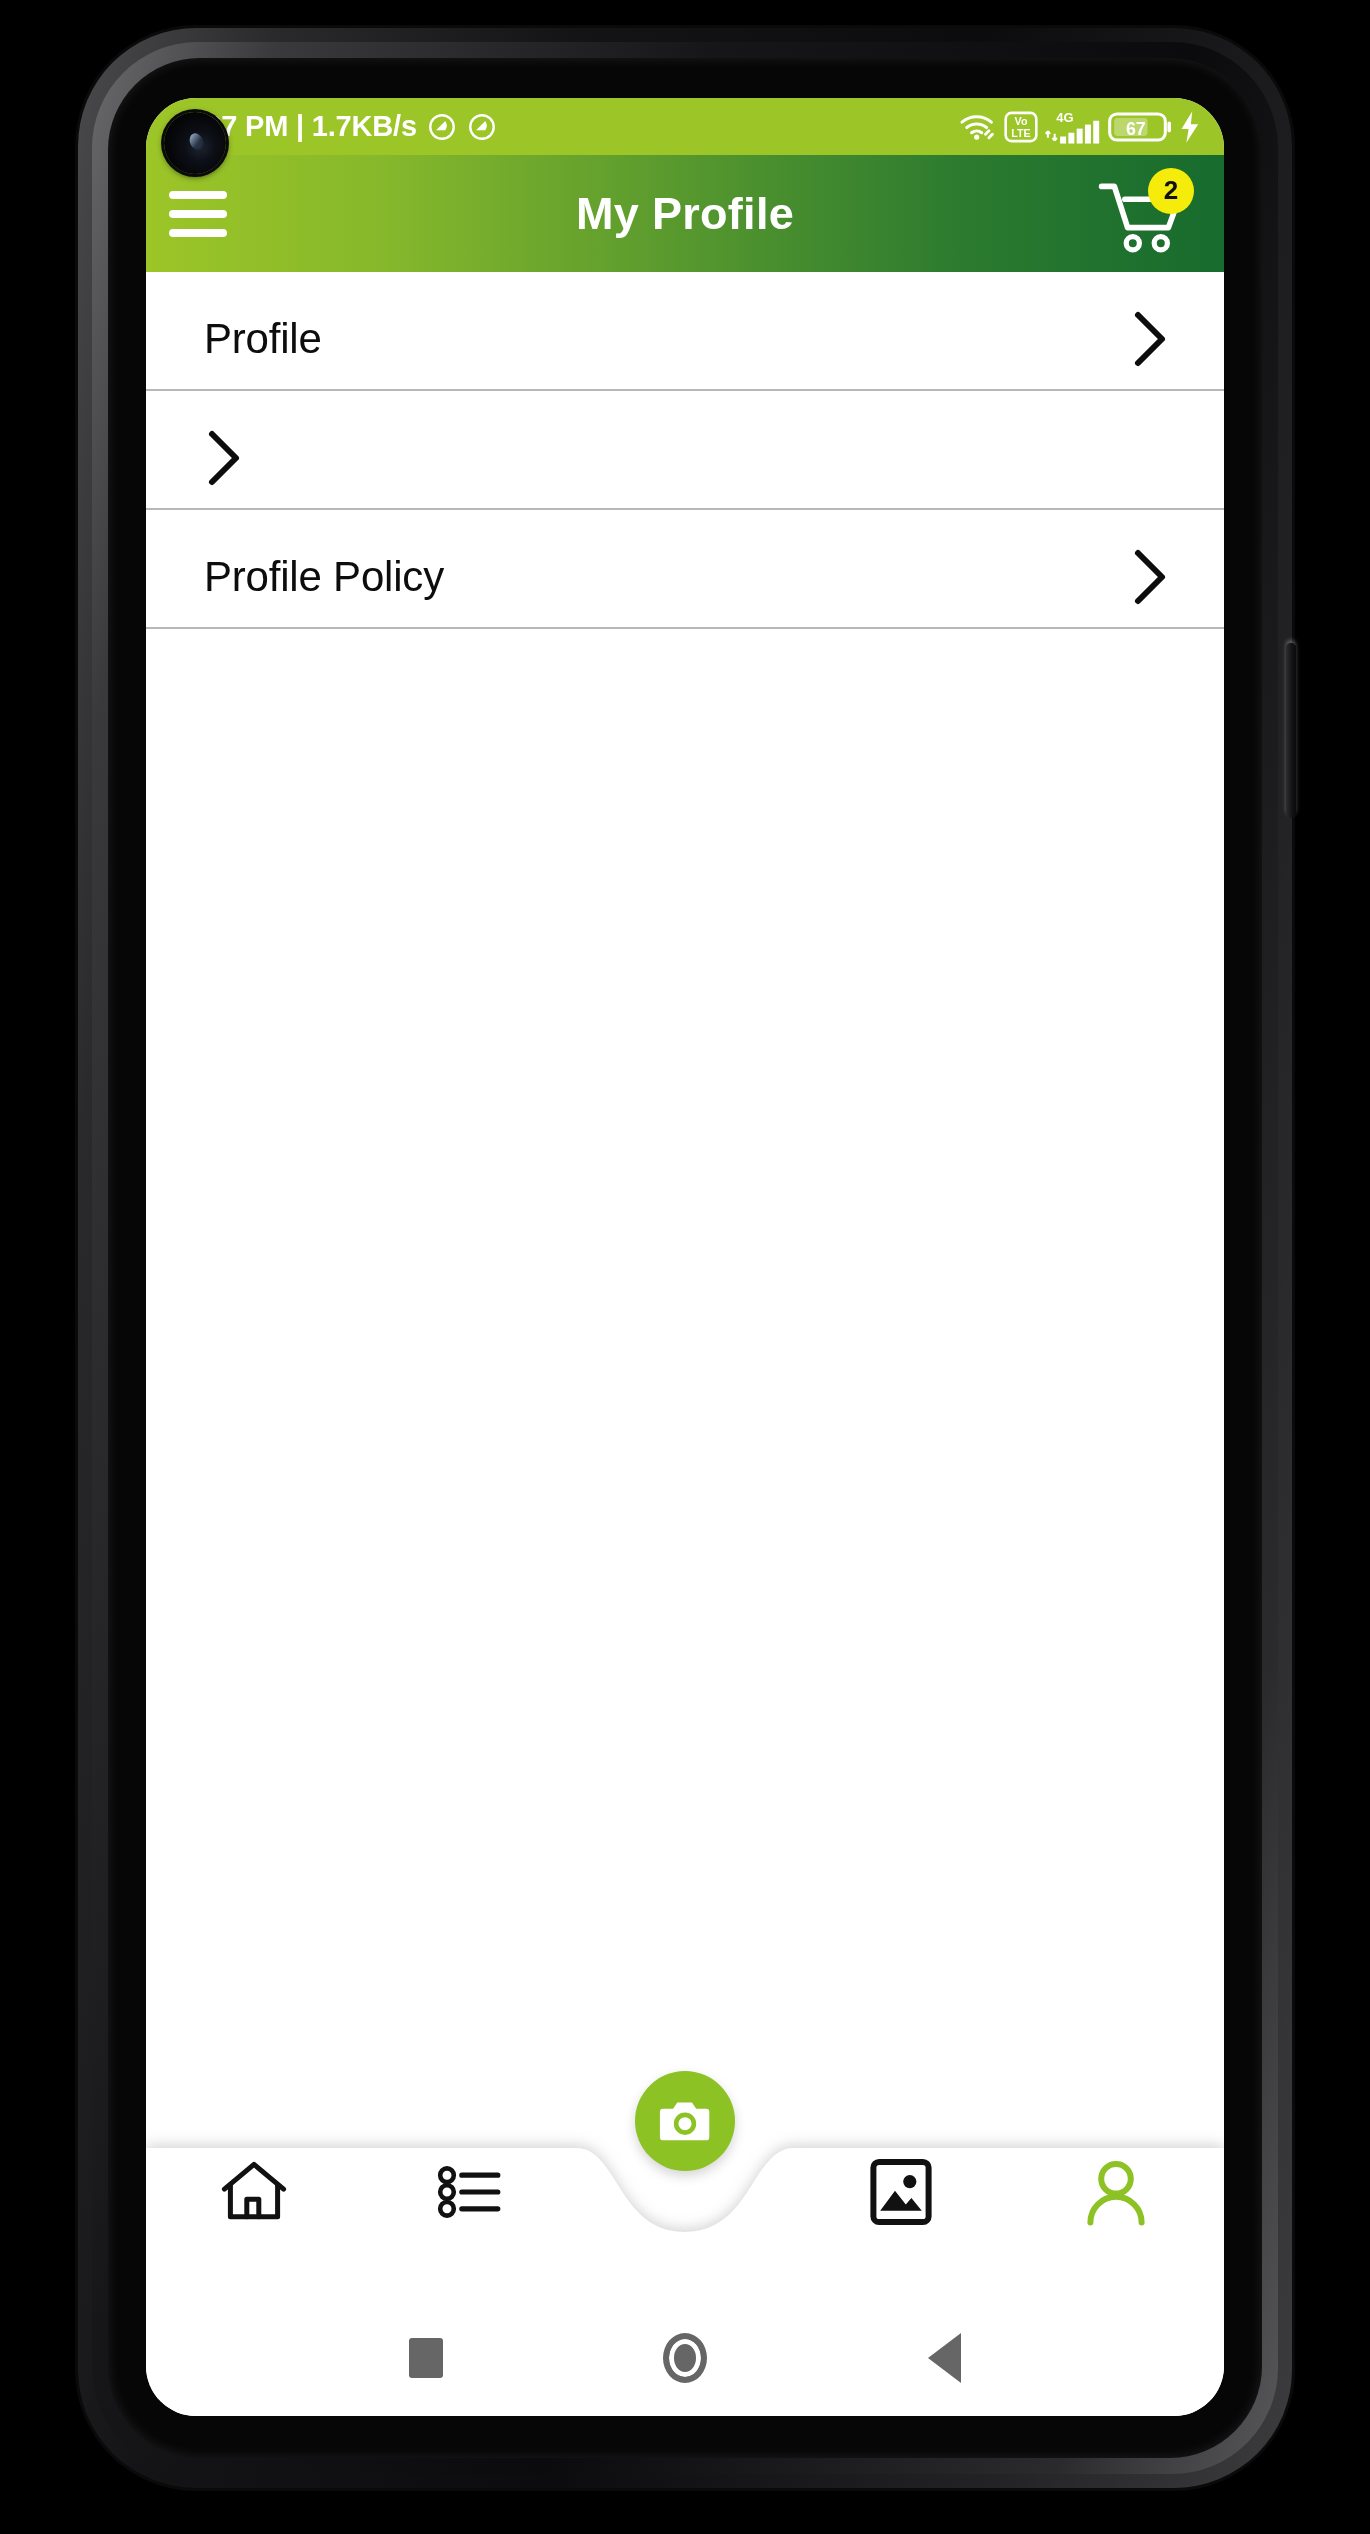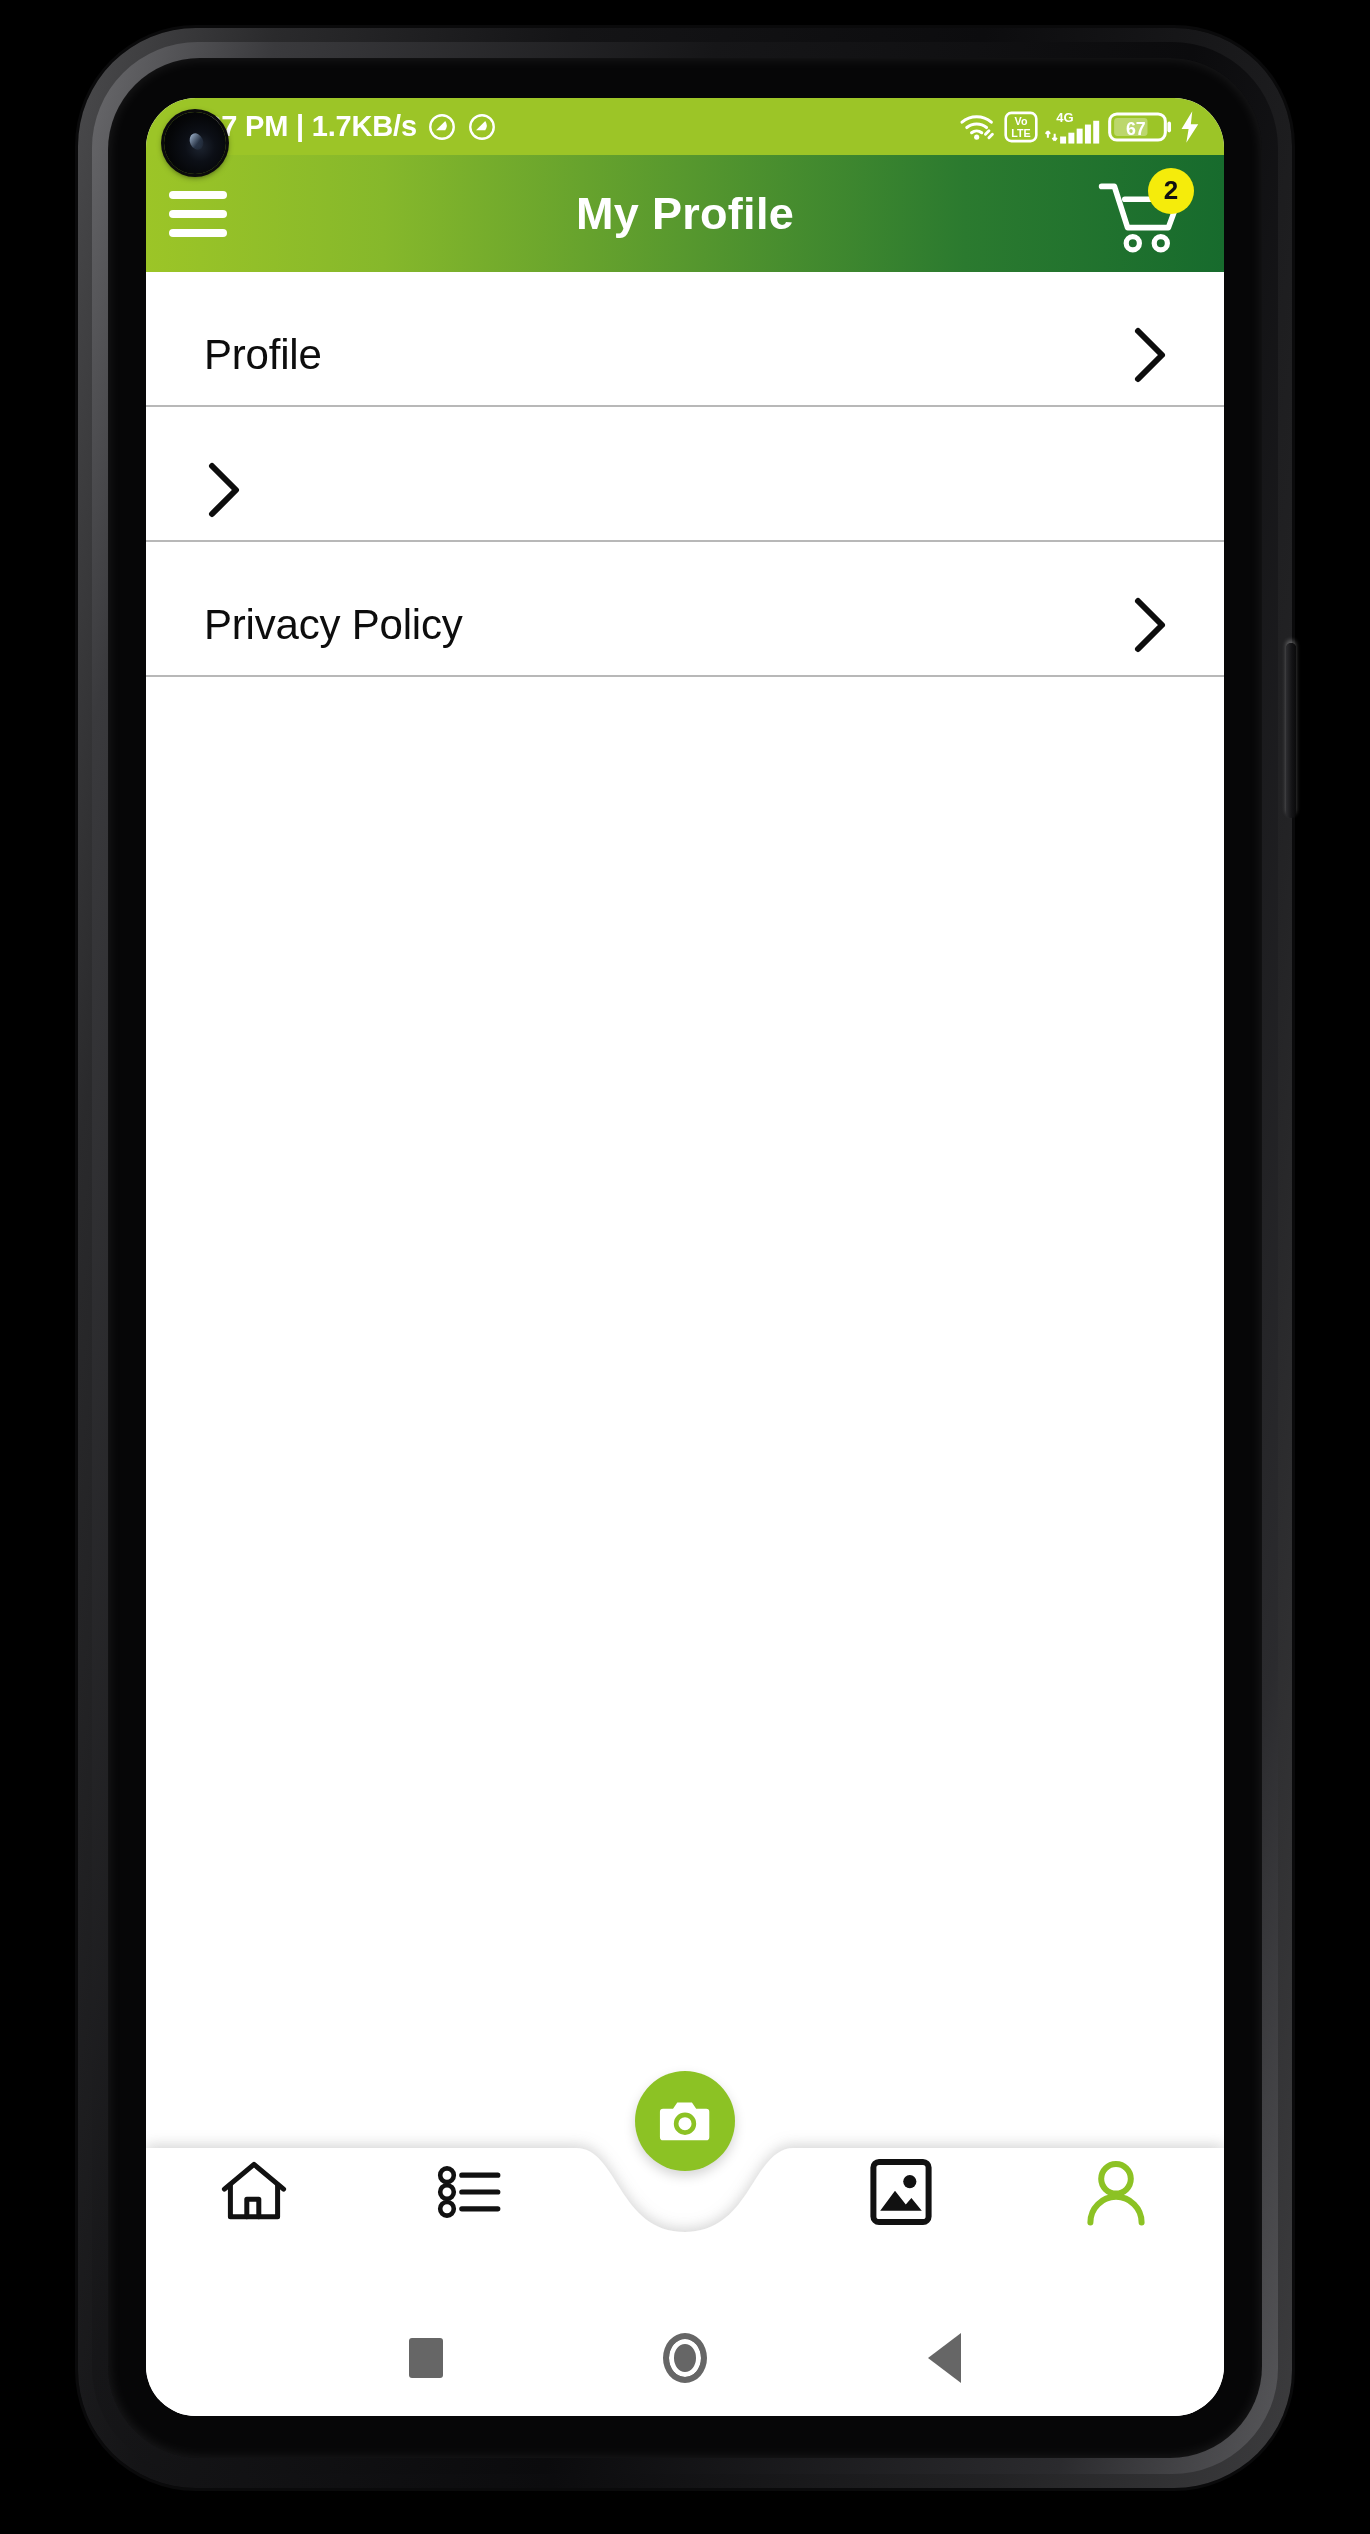--- a/index.html
+++ b/index.html
@@ -213,21 +213,20 @@
 
   .menu-row {
     height: 119px;
     display: flex;
     align-items: center;
     justify-content: space-between;
     padding: 16px 54px 0 58px;
     border-bottom: 2px solid #b8b8b8;
     cursor: pointer;
     background: #ffffff;
-    margin-top: 16px;
   }
 
   .menu-label {
     font-size: 42px;
     color: #0d0d0d;
     letter-spacing: -0.2px;
   }
 
   .chevron { flex: 0 0 auto; }
 
@@ -418,21 +417,21 @@
         </svg>
       </div>
 
       <div class="menu-row">
         <svg class="chevron" width="40" height="60" viewBox="0 0 20 30">
           <path d="M4 3 L16 15 L4 27" fill="none" stroke="#0d0d0d" stroke-width="3" stroke-linecap="round" stroke-linejoin="round"></path>
         </svg>
       </div>
 
       <div class="menu-row">
-        <span class="menu-label">Privacy Policy</span>
+        <span class="menu-label">Profile Policy</span>
         <svg class="chevron" width="40" height="60" viewBox="0 0 20 30">
           <path d="M4 3 L16 15 L4 27" fill="none" stroke="#0d0d0d" stroke-width="3" stroke-linecap="round" stroke-linejoin="round"></path>
         </svg>
       </div>
 
     </div>
 
     <div class="bottom-area">
 
       <div class="nav-shell">

